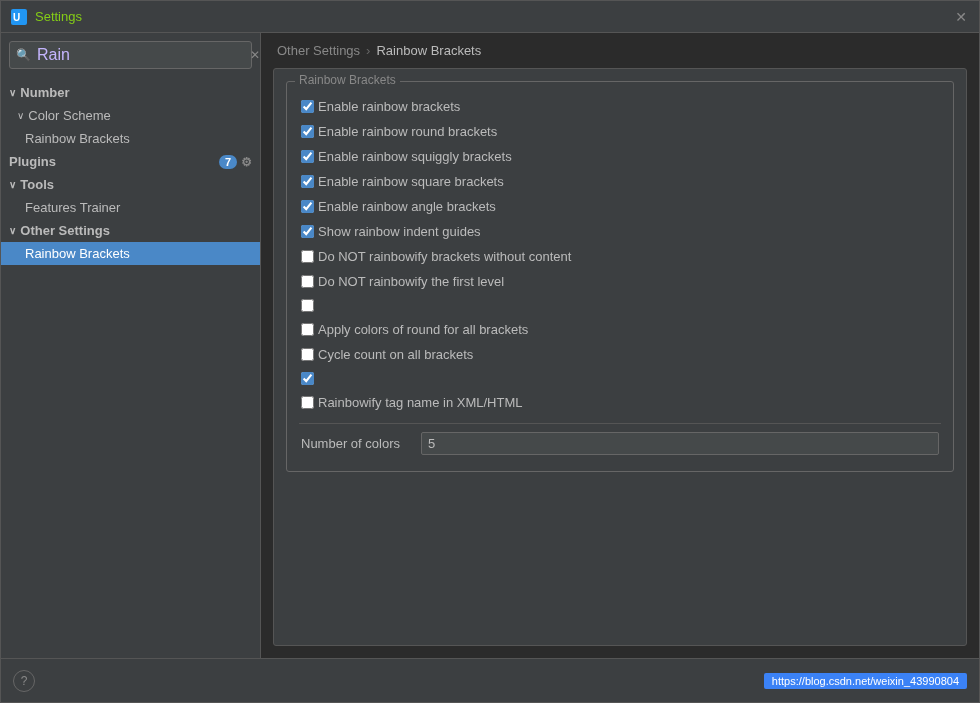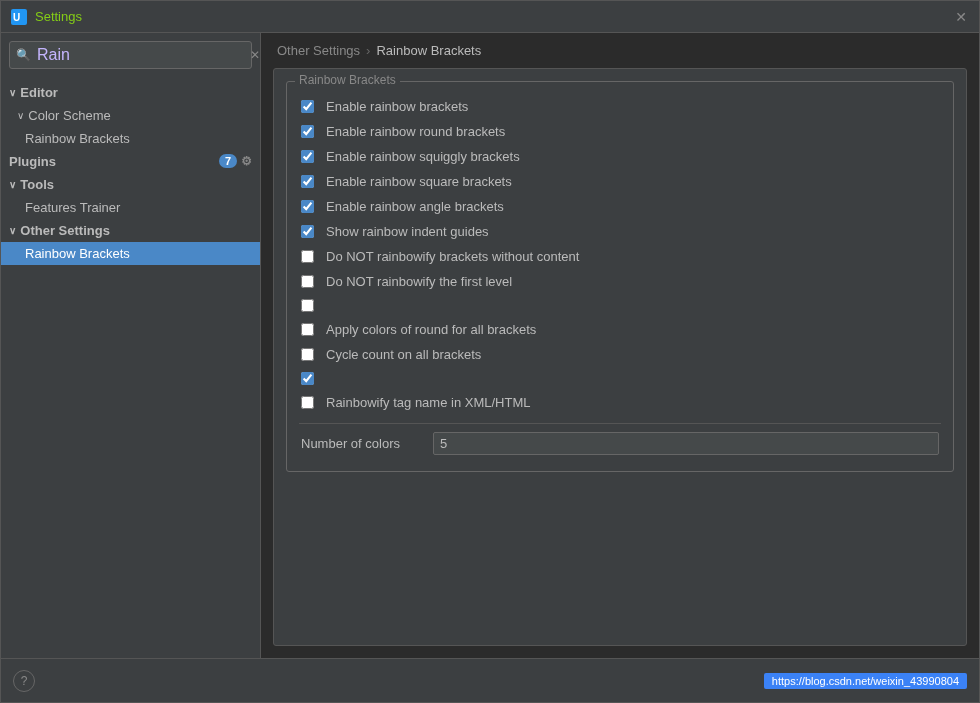--- a/index.html
+++ b/index.html
@@ -142,21 +142,21 @@
       padding: 4px 8px 4px 16px;
       cursor: pointer;
       color: #bbbbbb;
       display: flex;
       align-items: center;
       gap: 4px;
     }
 
     .plugins-row {
       display: flex;
-      align-items: flex-start;
+      align-items: flex-end;
       justify-content: space-between;
       padding: 4px 8px;
       cursor: pointer;
       font-weight: bold;
       color: #bbbbbb;
     }
 
     .plugins-badges {
       display: flex;
       align-items: center;
@@ -261,42 +261,41 @@
       left: 8px;
       background: #3c3f41;
       padding: 0 4px;
       color: #888;
       font-size: 12px;
     }
 
     .checkbox-row {
       display: flex;
       align-items: center;
-      gap: 12px;
+      gap: 4px;
       padding: 5px 2px;
       color: #bbbbbb;
       font-size: 13px;
     }
 
     .checkbox-row input[type="checkbox"] {
       accent-color: #4a88c7;
       width: 13px;
       height: 13px;
       cursor: pointer;
       flex-shrink: 0;
     }
 
     .checkbox-label {
       cursor: pointer;
     }
 
     .number-of-colors-row {
       display: flex;
       align-items: center;
-      gap: 12px;
       padding: 8px 2px 0 2px;
       border-top: 1px solid #555;
       margin-top: 8px;
     }
 
     .number-label {
       color: #bbbbbb;
       font-size: 13px;
       min-width: 120px;
     }
@@ -336,21 +335,21 @@
       <div class="search-bar">
         <span class="search-icon">🔍</span>
         <input class="search-input" type="text" value="Rain" placeholder="Search settings" style="">
         <span class="search-clear">✕</span>
       </div>
 
       <div class="tree">
 
         <div class="tree-section-label">
           <span class="chevron">∨</span>
-          <span>Editor</span>
+          <span>Number</span>
         </div>
 
         <div class="tree-sub-section">
           <span class="chevron">∨</span>
           <span>Color Scheme</span>
         </div>
 
         <div class="tree-item">
           <span>Rainbow Brackets</span>
         </div>

